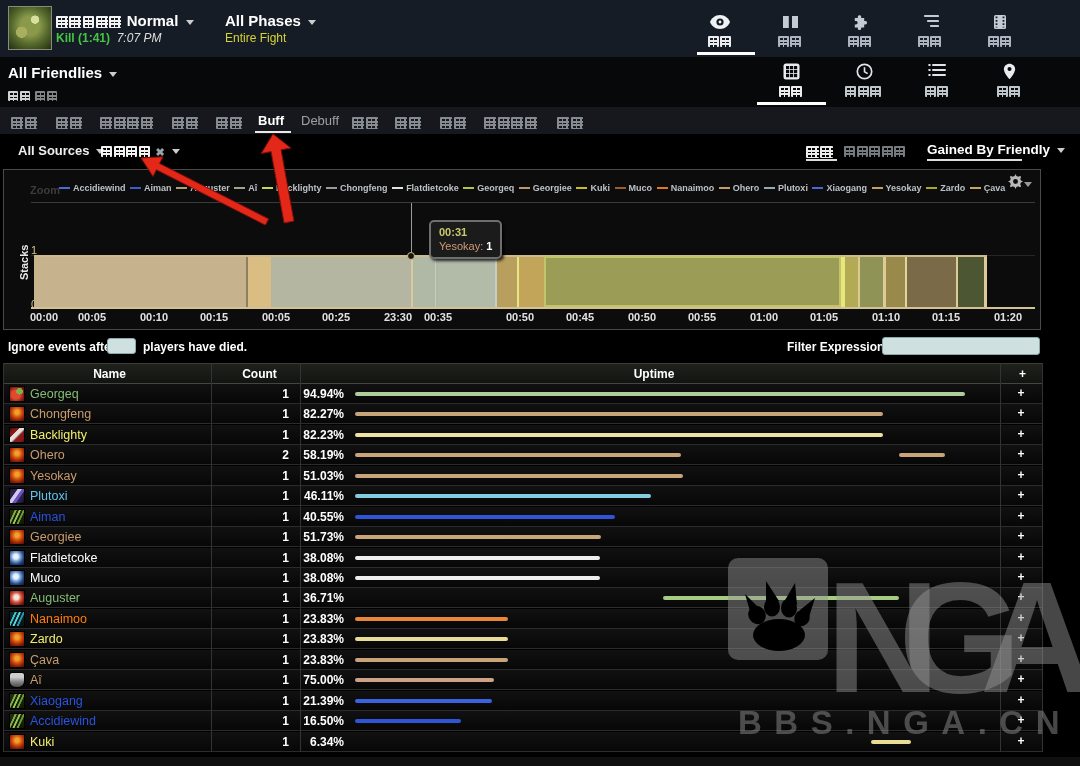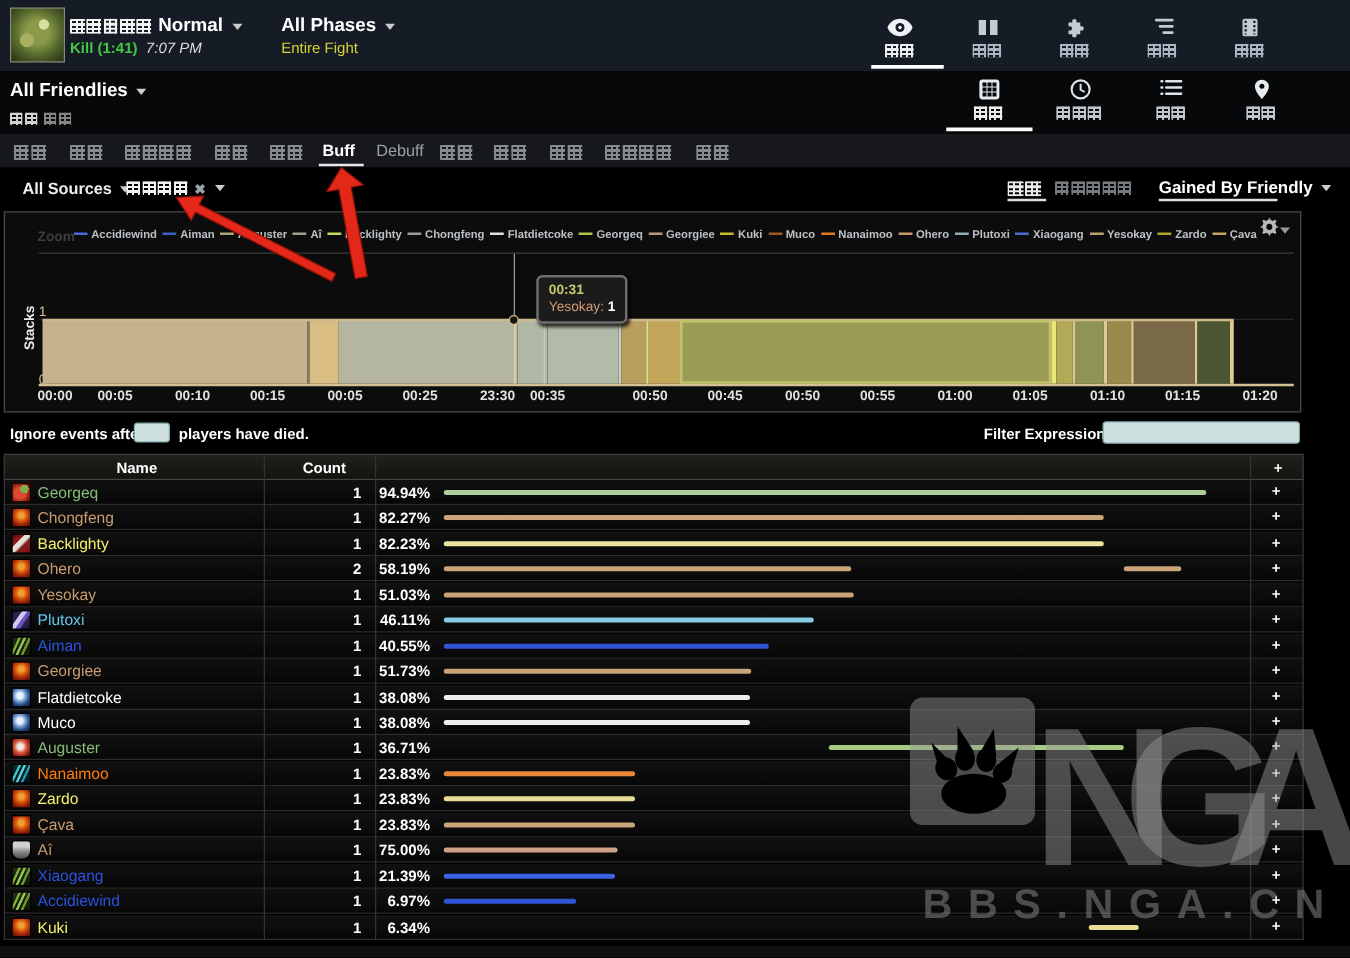--- a/index.html
+++ b/index.html
@@ -319,20 +319,21 @@
 <div class="abs" style="left:0;top:331px;width:1080px;height:32px;background:#000;">
 <div class="abs" style="left:8px;top:9px;font-size:12px;font-weight:bold;color:#fff;">Ignore events after</div>
 <div class="abs" style="left:107px;top:7px;width:29px;height:16px;background:#cfe0e0;border:1px solid #8aa;border-radius:3px;"></div>
 <div class="abs" style="left:143px;top:9px;font-size:12px;font-weight:bold;color:#fff;">players have died.</div>
 <div class="abs" style="left:787px;top:9px;font-size:12px;font-weight:bold;color:#fff;">Filter Expression:</div>
 <div class="abs" style="left:882px;top:6px;width:158px;height:18px;background:#cfe0e0;border:1px solid #8aa;border-radius:3px;"></div>
 </div>
 <div class="abs" style="left:3px;top:363px;width:1040px;height:21px;background:linear-gradient(180deg,#1f221b,#121410);border:1px solid #3c3c3c;border-bottom:1px solid #444;">
 <div class="abs" style="left:0;top:3px;width:211px;text-align:center;font-size:12px;font-weight:bold;color:#fff;">Name</div>
 <div class="abs" style="left:211px;top:3px;width:89px;text-align:center;font-size:12px;font-weight:bold;color:#fff;">Count</div>
+<div class="abs" style="left:300px;top:3px;width:700px;text-align:center;font-size:12px;font-weight:bold;color:#fff;">Uptime</div>
 <div class="abs" style="left:997px;top:3px;width:43px;text-align:center;font-size:12px;font-weight:bold;color:#fff;">+</div>
 </div>
 <div class="trow" style="top:384px;height:20px;">
 <div class="ic" style="background:radial-gradient(circle at 68% 30%,#7fae4a 0 24%,transparent 25%),radial-gradient(circle at 42% 55%,#e04a30 0 38%,#8a1c10 70%,#4a0e06 100%);background-color:#5a2210;"></div>
 <div class="nm" style="color:#84bd76;">Georgeq</div>
 <div class="ct">1</div>
 <div class="pc">94.94%</div>
 <div style="position:absolute;left:352px;top:8px;width:610px;height:4px;border-radius:2px;background:#aecf9b;"></div>
 </div>
 <div class="trow" style="top:404px;height:20px;">
@@ -438,21 +439,21 @@
 <div class="ic" style="background:linear-gradient(115deg,transparent 0 22%,#7fae3f 25% 32%,transparent 35% 42%,#9ac454 45% 52%,transparent 55% 62%,#6a9a34 65% 72%,transparent 75%),linear-gradient(#22300f,#101806);"></div>
 <div class="nm" style="color:#2a52de;">Xiaogang</div>
 <div class="ct">1</div>
 <div class="pc">21.39%</div>
 <div style="position:absolute;left:352px;top:8px;width:137px;height:4px;border-radius:2px;background:#3b62e0;"></div>
 </div>
 <div class="trow" style="top:711px;height:20px;">
 <div class="ic" style="background:linear-gradient(115deg,transparent 0 22%,#7fae3f 25% 32%,transparent 35% 42%,#9ac454 45% 52%,transparent 55% 62%,#6a9a34 65% 72%,transparent 75%),linear-gradient(#22300f,#101806);"></div>
 <div class="nm" style="color:#2a52de;">Accidiewind</div>
 <div class="ct">1</div>
-<div class="pc">6.97%</div>
+<div class="pc">16.50%</div>
 <div style="position:absolute;left:352px;top:8px;width:106px;height:4px;border-radius:2px;background:#2f54d6;"></div>
 </div>
 <div class="trow" style="top:732px;height:20px;">
 <div class="ic" style="background:radial-gradient(circle at 50% 38%,#f0a02c 0 18%,#d85a10 40%,#9a2408 68%,#4a0c04 100%);background-color:#3a0a04;"></div>
 <div class="nm" style="color:#f3ef6d;">Kuki</div>
 <div class="ct">1</div>
 <div class="pc">6.34%</div>
 <div style="position:absolute;left:868px;top:8px;width:40px;height:4px;border-radius:2px;background:#e8dc96;"></div>
 </div>
 

